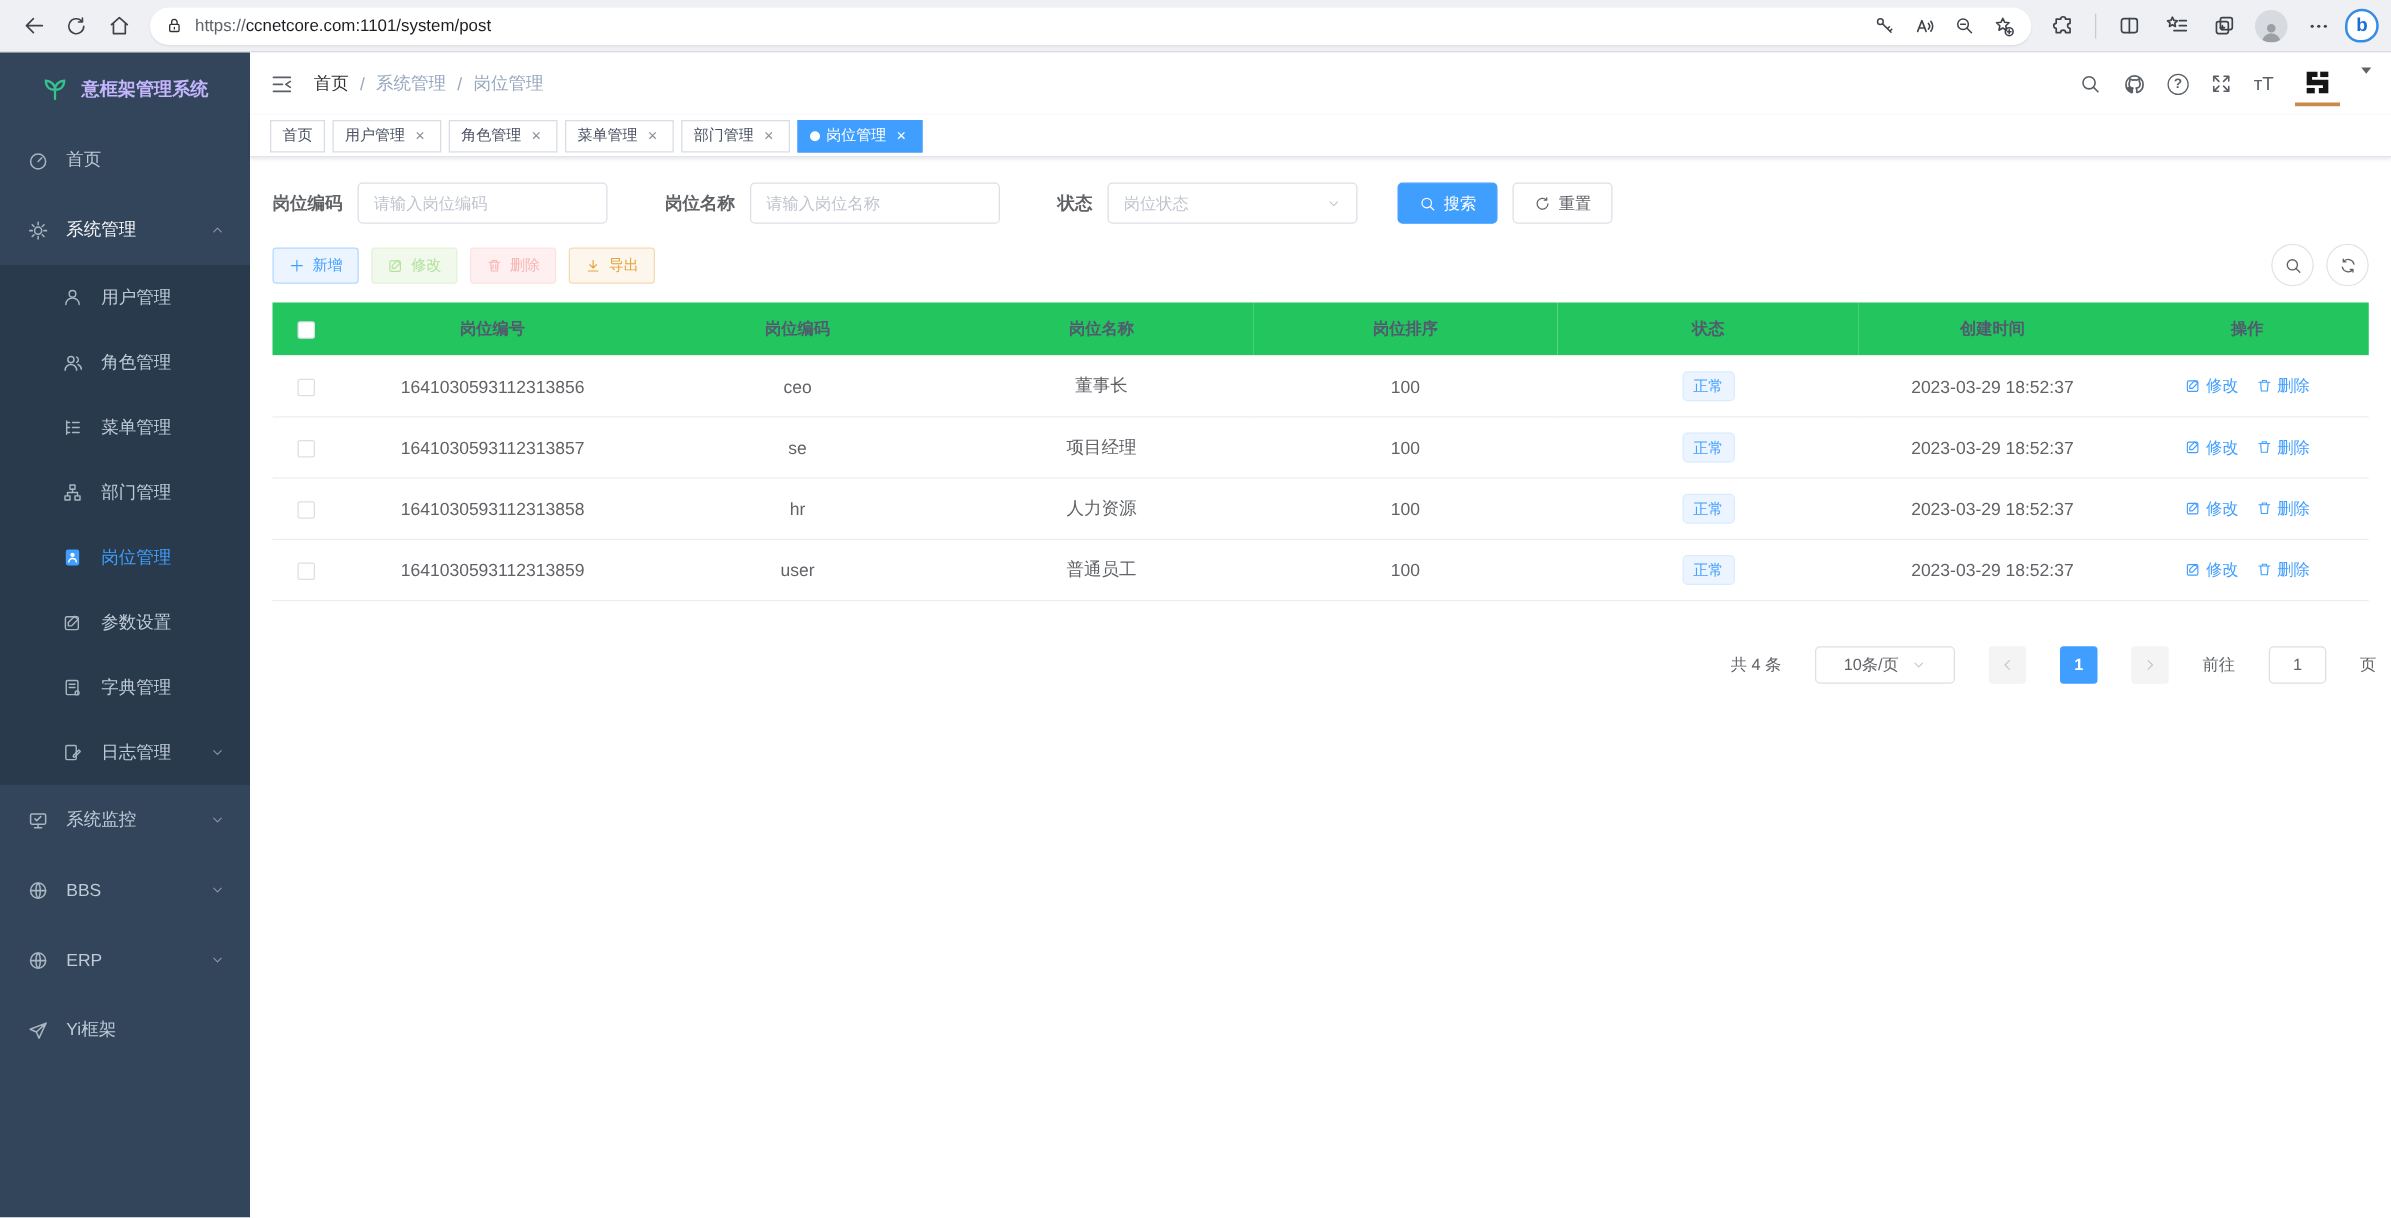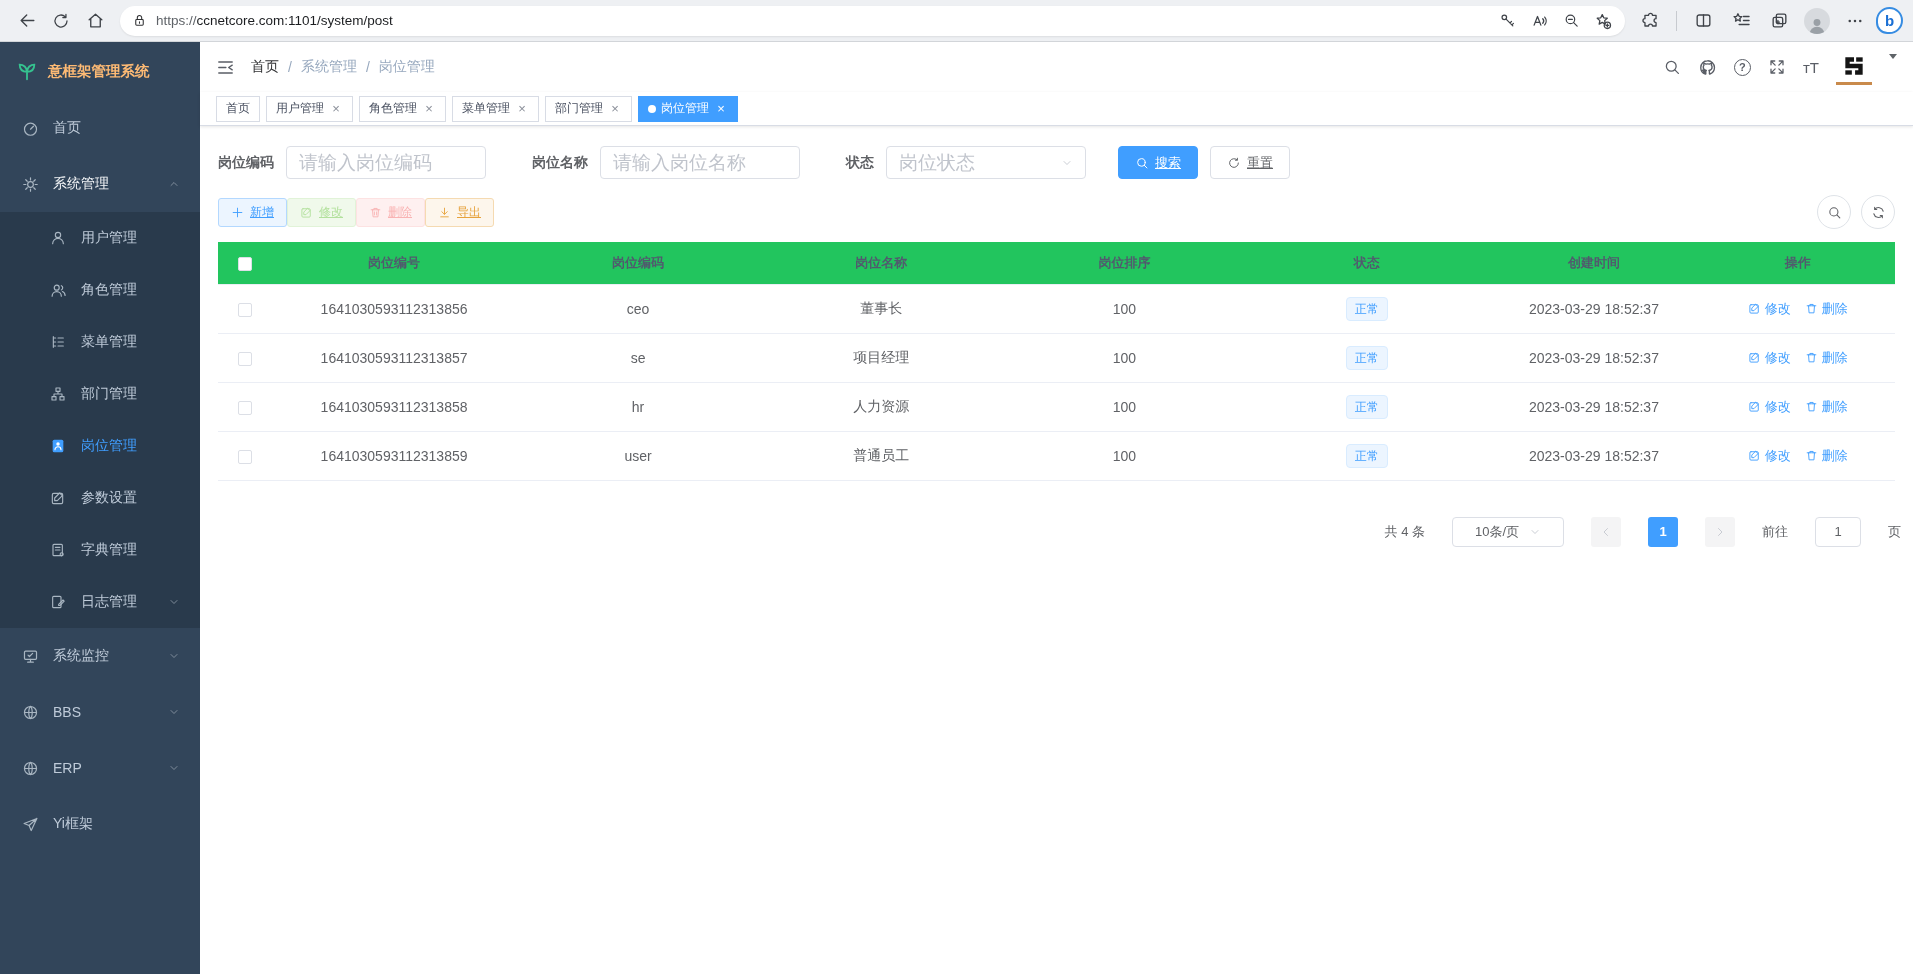--- a/index.html
+++ b/index.html
@@ -18,21 +18,21 @@
   .pbtn-ic { width:28px; height:26px; border-radius:13px; display:flex; align-items:center; justify-content:center; color:#3f4349; cursor:pointer; }
   .chrome-right { display:flex; align-items:center; gap:4px; flex:none; }
   .vdiv { width:1px; height:20px; background:#c7cacf; margin:0 5px; }
   .avatar-chrome { width:26px; height:26px; border-radius:50%; background:#d7dade; display:flex; align-items:flex-end; justify-content:center; overflow:hidden; }
   .bing { width:27px; height:27px; border-radius:50% 50% 50% 42%; background:#fff; border:2px solid #368ce2; color:#1a6fd4; font-weight:bold; font-size:15px; display:flex; align-items:center; justify-content:center; cursor:pointer; }
   .caret-sm { width:0; height:0; border-left:4px solid transparent; border-right:4px solid transparent; border-top:5px solid #5f6368; }
 
   
   .app { display:flex; height:932px; }
   .sidebar { width:200px; flex:none; background:#32455a; color:#bfcbd9; overflow:hidden; }
-  .logo-row { height:58px; display:flex; align-items:center; gap:10px; padding:0 16px; color:#fdba74; font-weight:bold; font-size:14.5px; white-space:nowrap; }
+  .logo-row { height:58px; display:flex; align-items:center; gap:10px; padding:0 16px; color:#c4b5fd; font-weight:bold; font-size:14.5px; white-space:nowrap;justify-content:center; }
   .mi { height:56px; display:flex; align-items:center; padding:0 20px; cursor:pointer; font-size:14px; }
   .mi .ic { width:20px; margin-right:13px; display:flex; justify-content:center; color:#a9b6c2; flex:none; }
   .mi .lbl { flex:1; white-space:nowrap; }
   .mi .chev { color:#8d98a5; }
   .submenu { background:#293a4c; }
   .submenu .mi { height:52px; padding-left:48px; }
   .mi.active { color:#409eff; }
   .mi.active .ic { color:#409eff; }
   .mi.sys { color:#f4f6f8; }
 
@@ -56,28 +56,28 @@
   .tag .x { font-size:13px; color:#8a8f99; width:14px; text-align:center; }
   .tag.active { background:#409eff; border-color:#409eff; color:#fff; }
   .tag.active .x { color:#fff; }
   .tag .dot { width:8px; height:8px; border-radius:50%; background:#fff; }
 
   
   .content { flex:1; padding:18px 18px 0; min-width:0; }
   .filter { display:flex; align-items:center; margin:2px 0 16px; }
   .f-label { font-weight:bold; color:#606266; margin-right:12px; white-space:nowrap; }
   .f-gap { width:46px; flex:none; }
-  .inp { width:200px; height:33px; border:1px solid #dcdfe6; border-radius:4px; padding:0 12px; display:flex; align-items:center; background:#fff; font-size:19px; color:#c0c4cc; }
+  .inp { width:200px; height:33px; border:1px solid #dcdfe6; border-radius:4px; padding:0 12px; display:flex; align-items:center; background:#fff; font-size:13px; color:#c0c4cc; }
   .sel { cursor:pointer; }
   .sel .carr { margin-left:auto; color:#c0c4cc; }
-  .btn { height:33px; border-radius:4px; display:inline-flex; align-items:center; gap:6px; padding:0 16px; font-size:13px; cursor:pointer; border:1px solid #dcdfe6; background:#fff; color:#606266; white-space:nowrap;text-decoration:underline; }
+  .btn { height:33px; border-radius:4px; display:inline-flex; align-items:center; gap:6px; padding:0 16px; font-size:13px; cursor:pointer; border:1px solid #dcdfe6; background:#fff; color:#606266; white-space:nowrap; }
   .btn-primary { background:#409eff; border-color:#409eff; color:#fff; }
   .f-btns { margin-left:32px; display:flex; gap:12px; }
 
-  .toolbar { display:flex; align-items:center; margin-bottom:13px; }
+  .toolbar { display:flex; align-items:center; gap:10px; margin-bottom:13px; }
   .btn-sm { height:29px; padding:0 12px; font-size:12px; border-radius:3px; }
   .b-add { background:#ecf5ff; border-color:#b3d8ff; color:#409eff; }
   .b-edit { background:#f0f9eb; border-color:#e1f3d8; color:#b3e19d; cursor:not-allowed; }
   .b-del { background:#fef0f0; border-color:#fde2e2; color:#f9b3b3; cursor:not-allowed; }
   .b-exp { background:#fdf6ec; border-color:#f5dab1; color:#e6a23c; }
   .tool-circles { margin-left:auto; display:flex; gap:10px; }
   .circle { width:34px; height:34px; border-radius:50%; border:1px solid #dfe3e8; background:#fff; color:#606266; display:flex; align-items:center; justify-content:center; cursor:pointer; }
 
   table { width:100%; border-collapse:collapse; font-size:14px; color:#606266; table-layout:fixed; }
   thead th { background:#22c55e; color:#515a6e; font-weight:bold; height:42px; font-size:13px; text-align:center; border-bottom:1px solid #ebeef5; }

